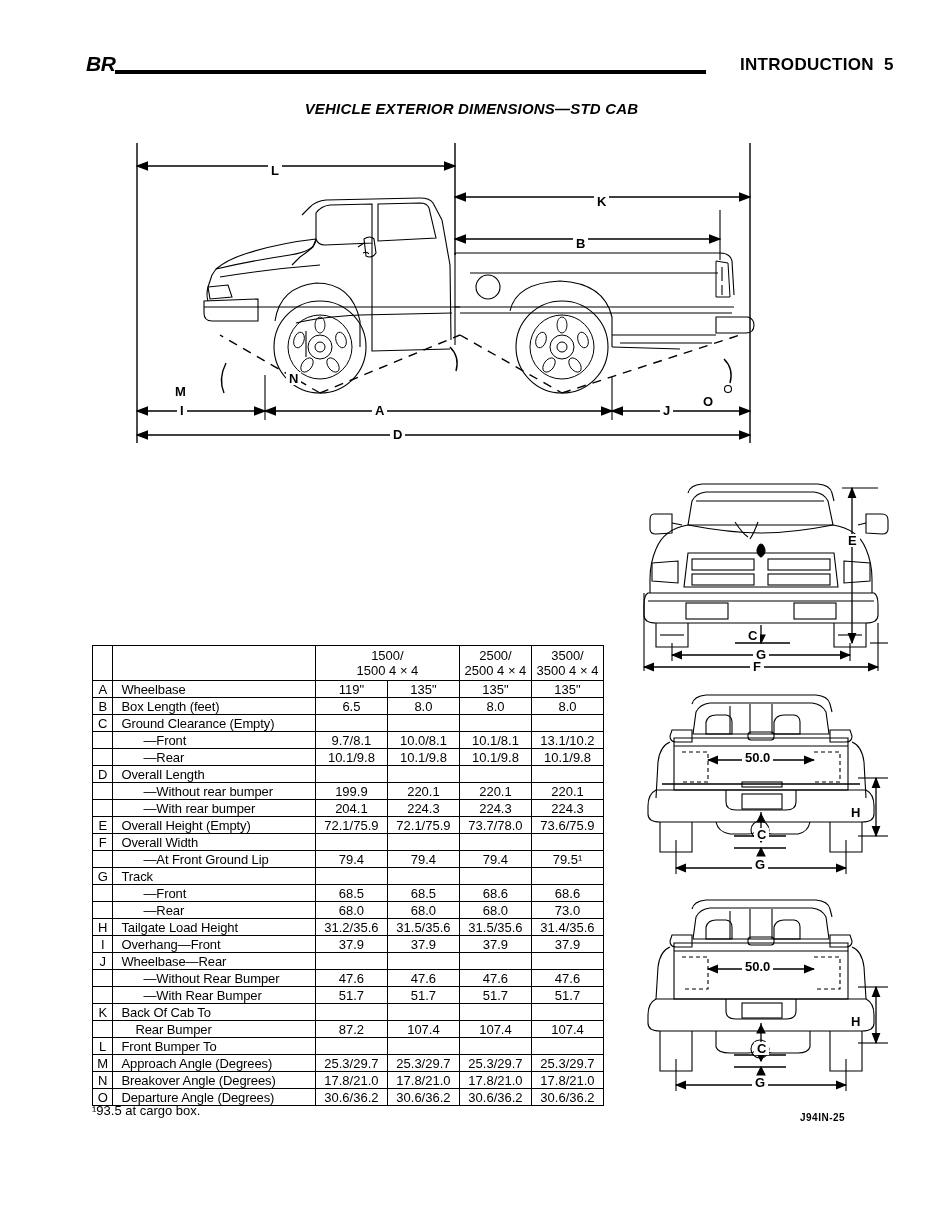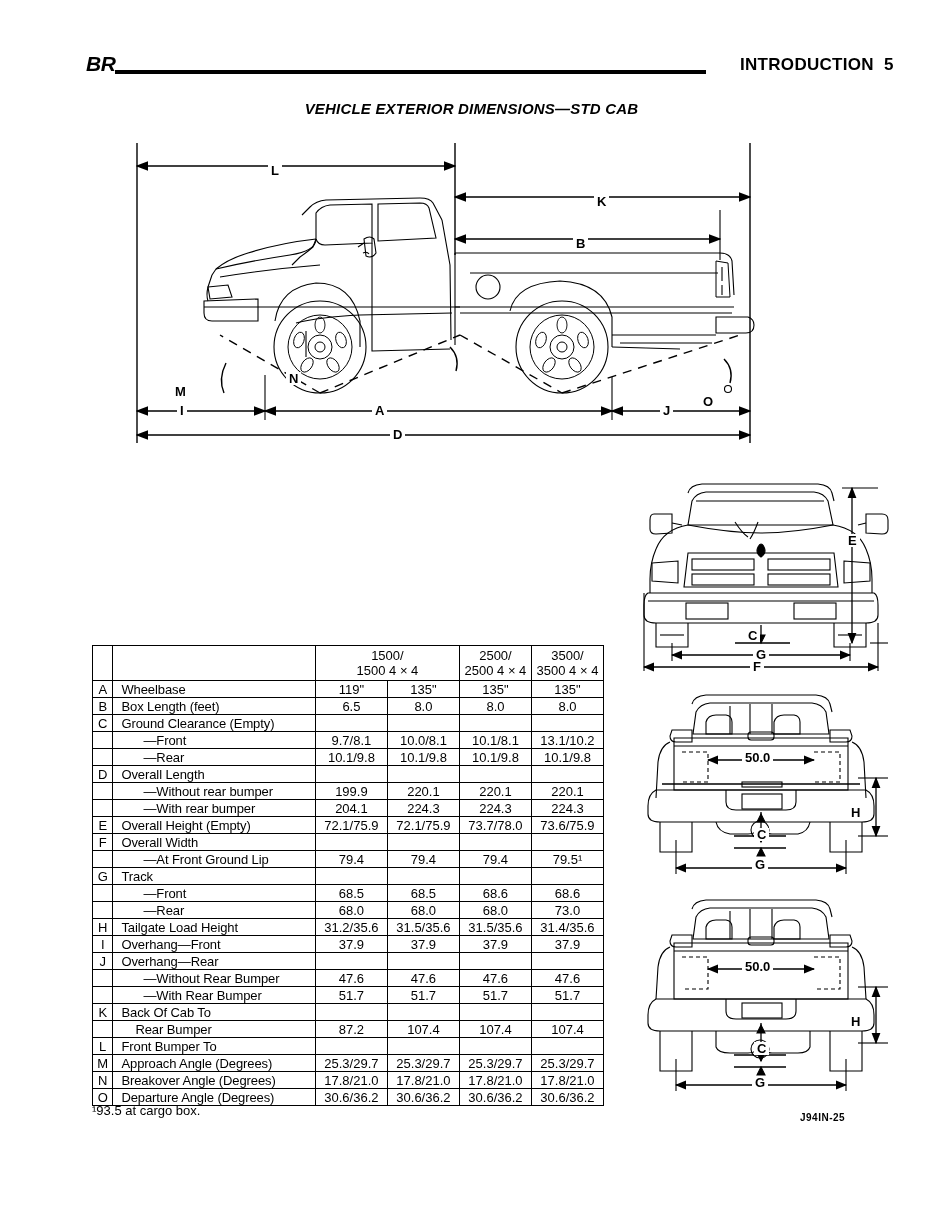--- a/index.html
+++ b/index.html
@@ -604,21 +604,21 @@
         <tr class="rowh grp-top">
           <td class="c-letter">I</td>
           <td class="c-desc">Overhang—Front</td>
           <td class="c-val">37.9</td>
           <td class="c-val">37.9</td>
           <td class="c-val">37.9</td>
           <td class="c-val">37.9</td>
         </tr>
         <tr class="rowh grp-top">
           <td class="c-letter">J</td>
-          <td class="c-desc">Overhang—Rear</td>
+          <td class="c-desc">Wheelbase—Rear</td>
           <td class="c-val"></td>
           <td class="c-val"></td>
           <td class="c-val"></td>
           <td class="c-val"></td>
         </tr>
         <tr class="rowh">
           <td class="c-letter"></td>
           <td class="c-desc sub">—Without Rear Bumper</td>
           <td class="c-val">47.6</td>
           <td class="c-val">47.6</td>

